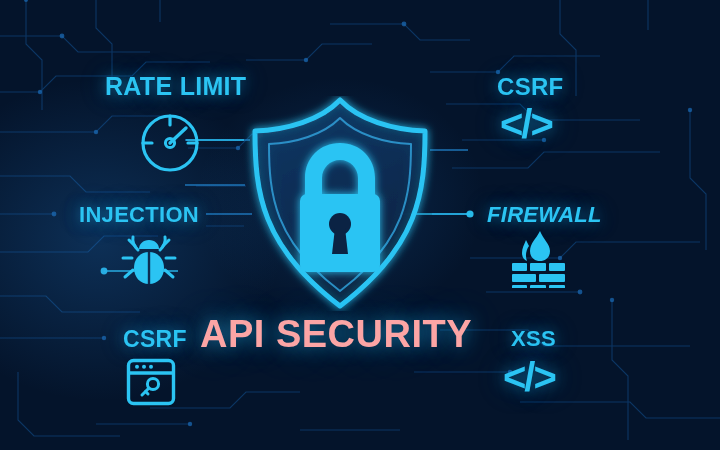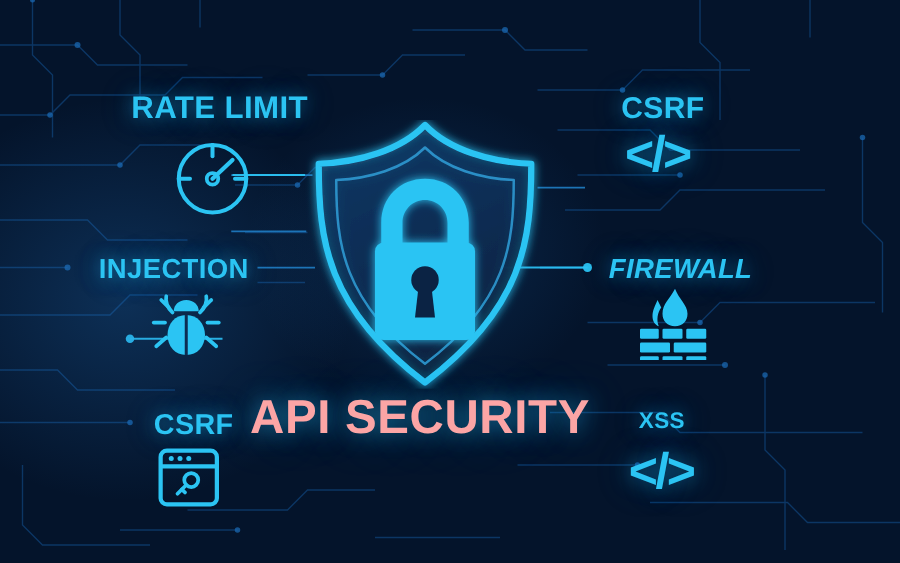--- a/index.html
+++ b/index.html
@@ -41,21 +41,21 @@
     font-weight: bold;
     letter-spacing: 0.3px;
     white-space: nowrap;
     text-shadow: 0 0 14px rgba(41,180,240,0.55), 0 0 30px rgba(41,180,240,0.25);
   }
   #label-rate-limit { left: 105px; top: 72px; font-size: 25px; }
   #label-cors       { left: 497px; top: 73px; font-size: 24px; }
   #label-injection  { left: 79px;  top: 202px; font-size: 22px; }
   #label-firewall   { left: 487px; top: 202px; font-size: 22px; font-style: italic; }
   #label-csrf       { left: 123px; top: 326px; font-size: 23px; }
-  #label-xss        { left: 511px; top: 326px; font-size: 18px; }
+  #label-xss        { left: 511px; top: 326px; font-size: 22px; }
   #title-api-security {
     position: absolute;
     left: 200px;
     top: 313px;
     font-size: 38px;
     font-weight: bold;
     color: #fca5a5;
     letter-spacing: 0.5px;
     white-space: nowrap;
     text-shadow: 0 0 18px rgba(41,185,245,0.60), 0 0 42px rgba(41,185,245,0.30);

